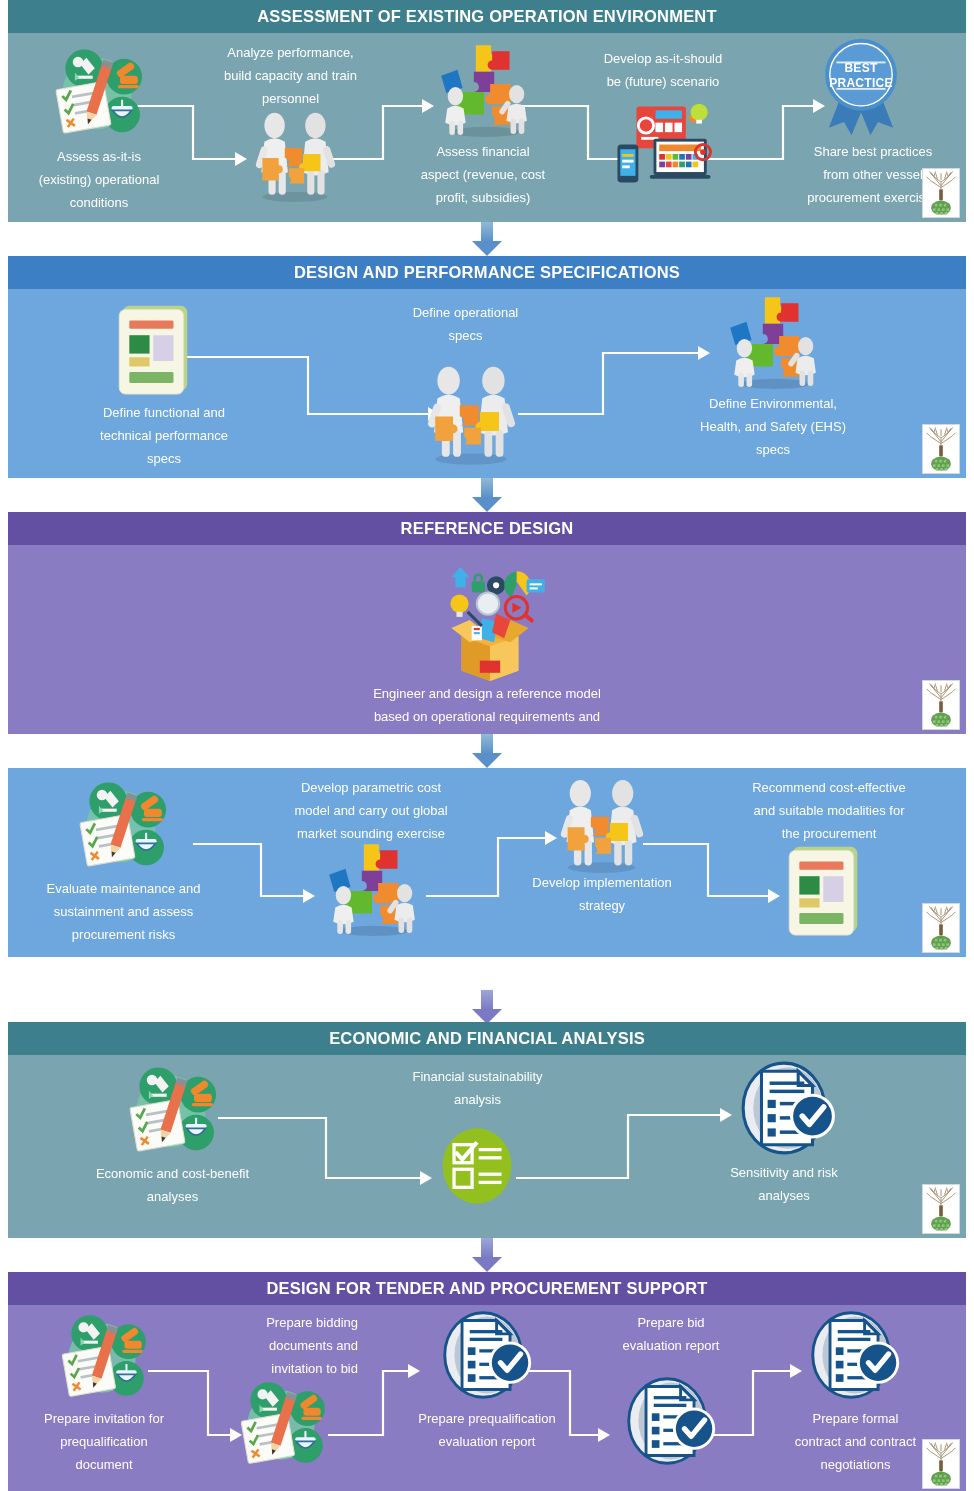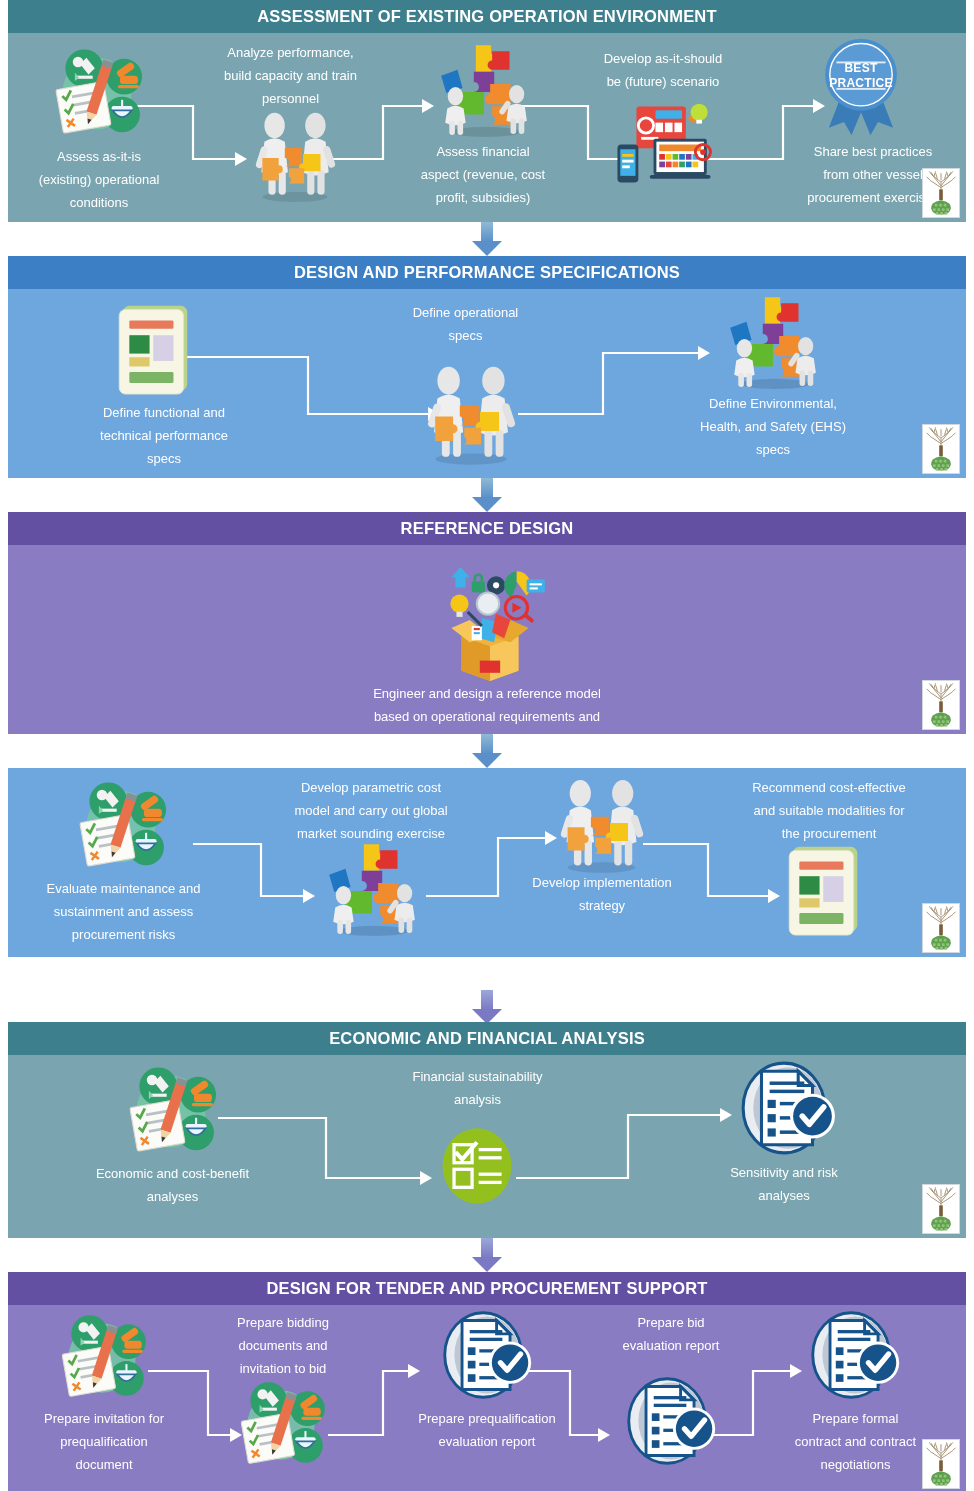--- a/index.html
+++ b/index.html
@@ -606,21 +606,21 @@
     <div class="node" style="left:12px; top:2px; width:168px;">
       <svg class="icon" width="108" height="102" style="left:30px; top:0;">
             <use href="#sym-assessment"></use>
           </svg>
       <div class="label" style="position:absolute; top:100px; left:0; width:168px;">Prepare invitation for
 prequalification
 document</div>
     </div>
 
     <div class="node" style="left:200px; top:6px; width:150px;">
-      <div class="label" style="position:absolute; top:0; left:0; width:150px;">Prepare bidding
+      <div class="label" style="position:absolute; top:0; left:0; width:150px;text-align:right;">Prepare bidding
 documents and
 invitation to bid</div>
       <svg class="icon" width="108" height="102" style="left:21px; top:63px;">
             <use href="#sym-assessment"></use>
           </svg>
     </div>
 
     <div class="node" style="left:380px; top:2px; width:198px;">
       <svg class="icon" width="98" height="96" style="left:50px; top:0;">
             <use href="#sym-report"></use>

